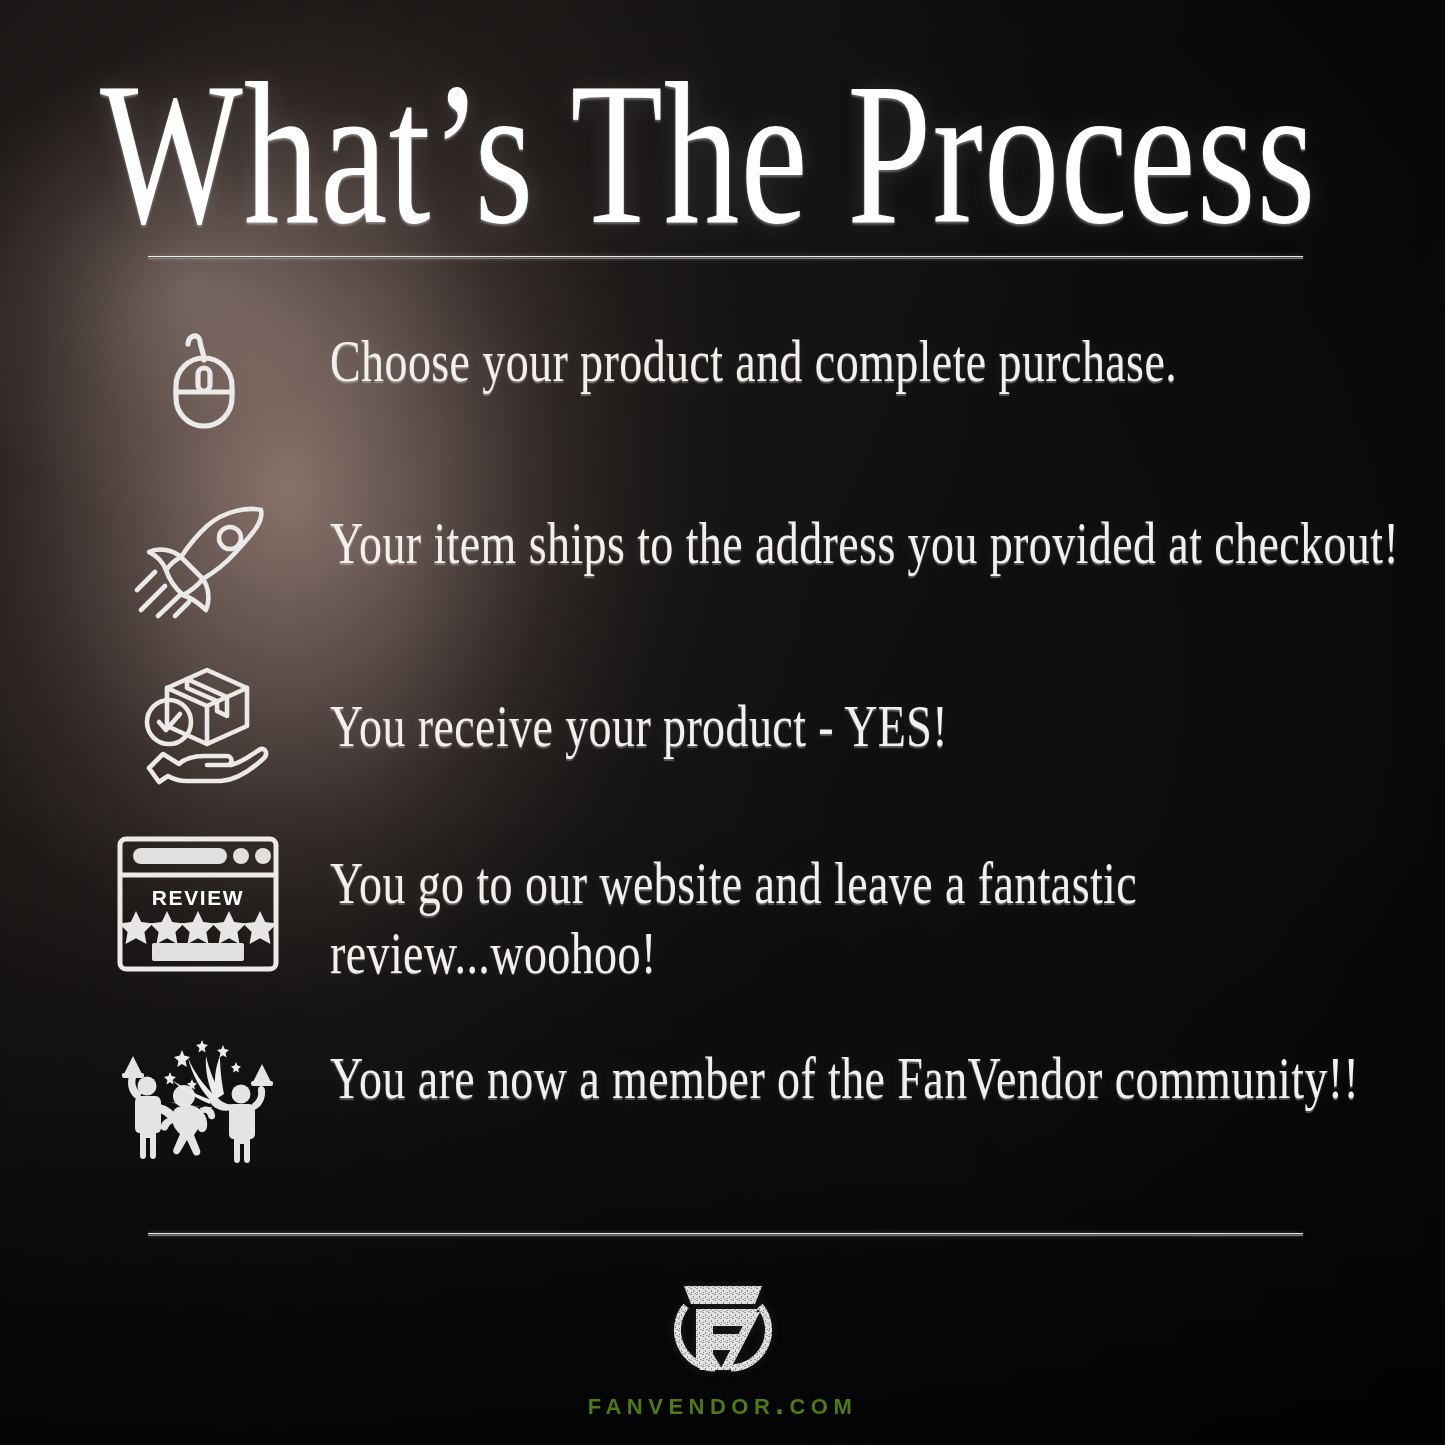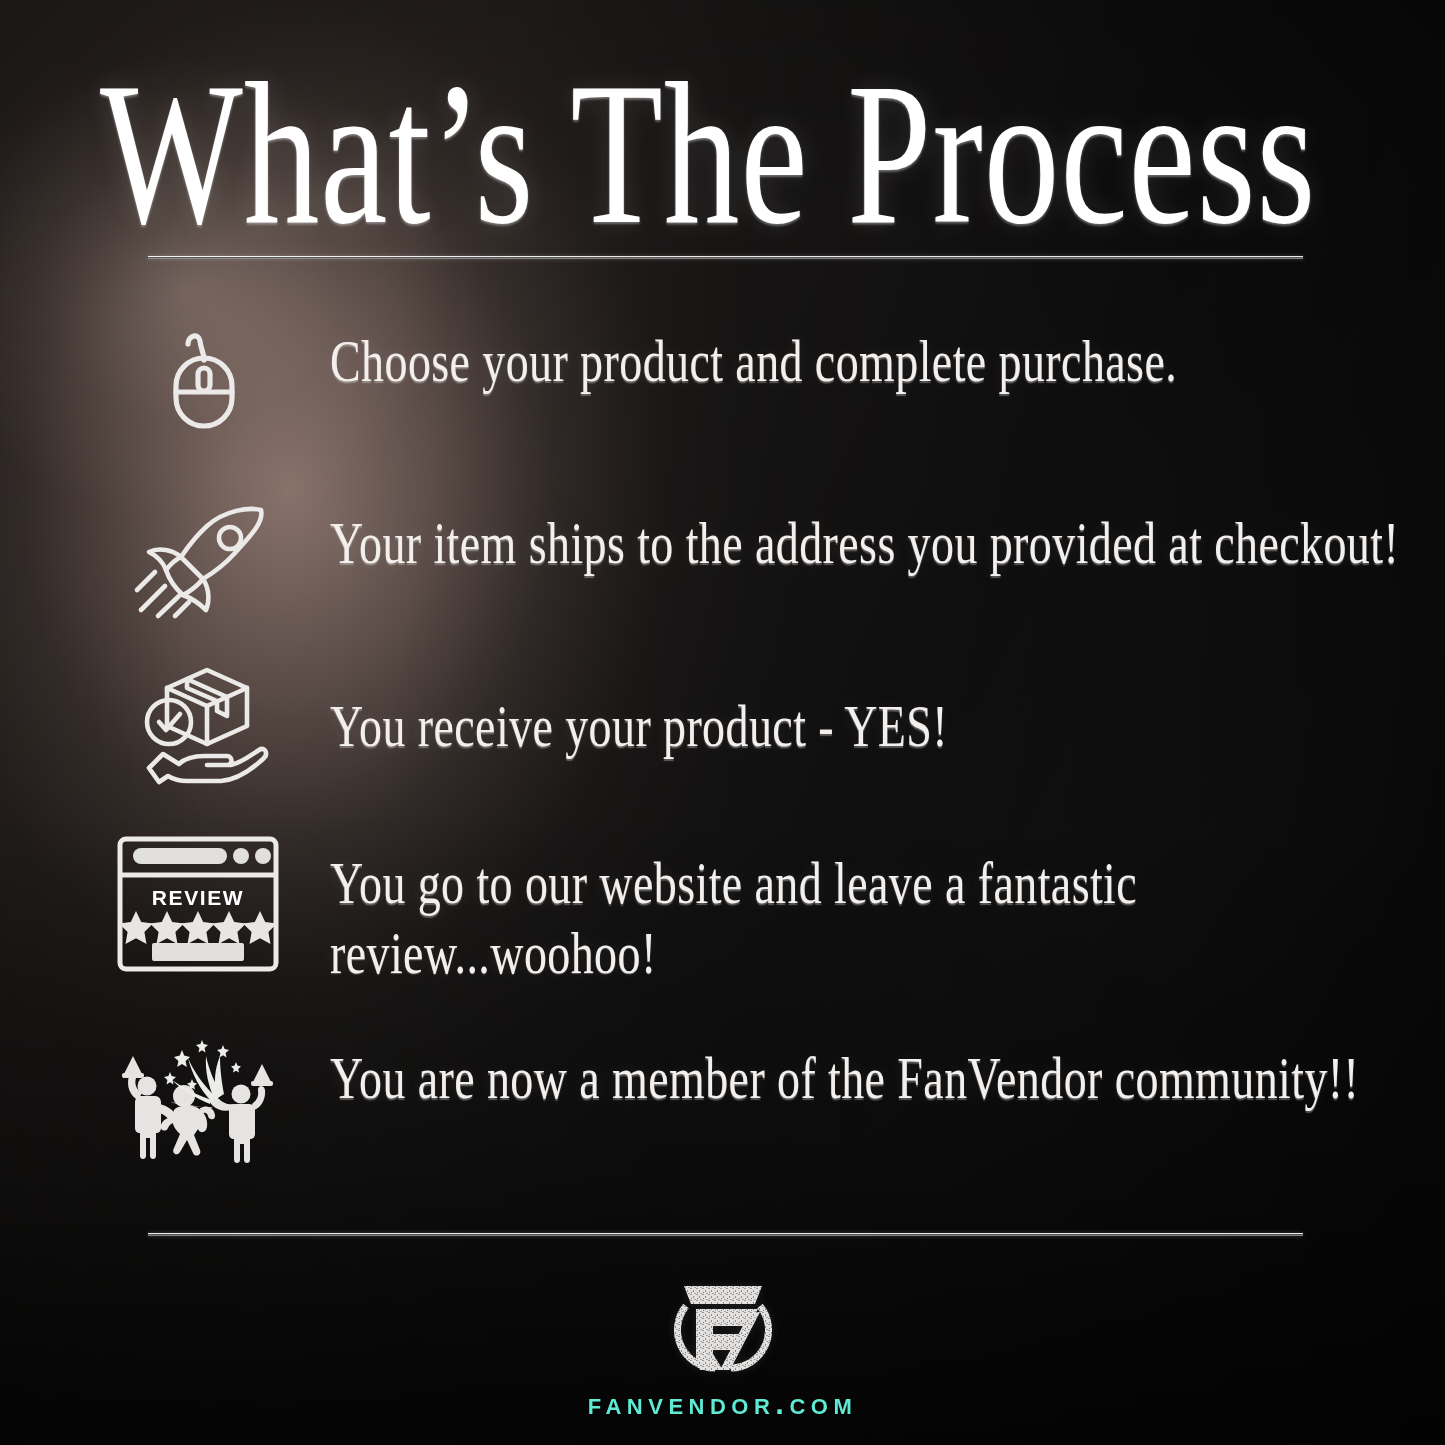--- a/index.html
+++ b/index.html
@@ -190,21 +190,21 @@
   }
   .logo-mark {
     width: 126px;
     height: 92px;
     position: relative;
     filter: drop-shadow(0 0 5px rgba(255,255,255,0.10));
   }
   .logo-mark svg { display: block; }
   .logo-word {
     margin-top: 12px;
-    color: #5eead4;
+    color: #4d7c0f;
     font-family: "Liberation Sans", "DejaVu Sans", sans-serif;
     font-size: 31px;
     font-weight: 700;
     letter-spacing: 5.5px;
     font-variant: small-caps;
     text-transform: lowercase;
     text-shadow: 0 1px 2px rgba(0,0,0,0.9);
   }
   .logo-word::first-letter { font-size: 31px; }
 </style>

